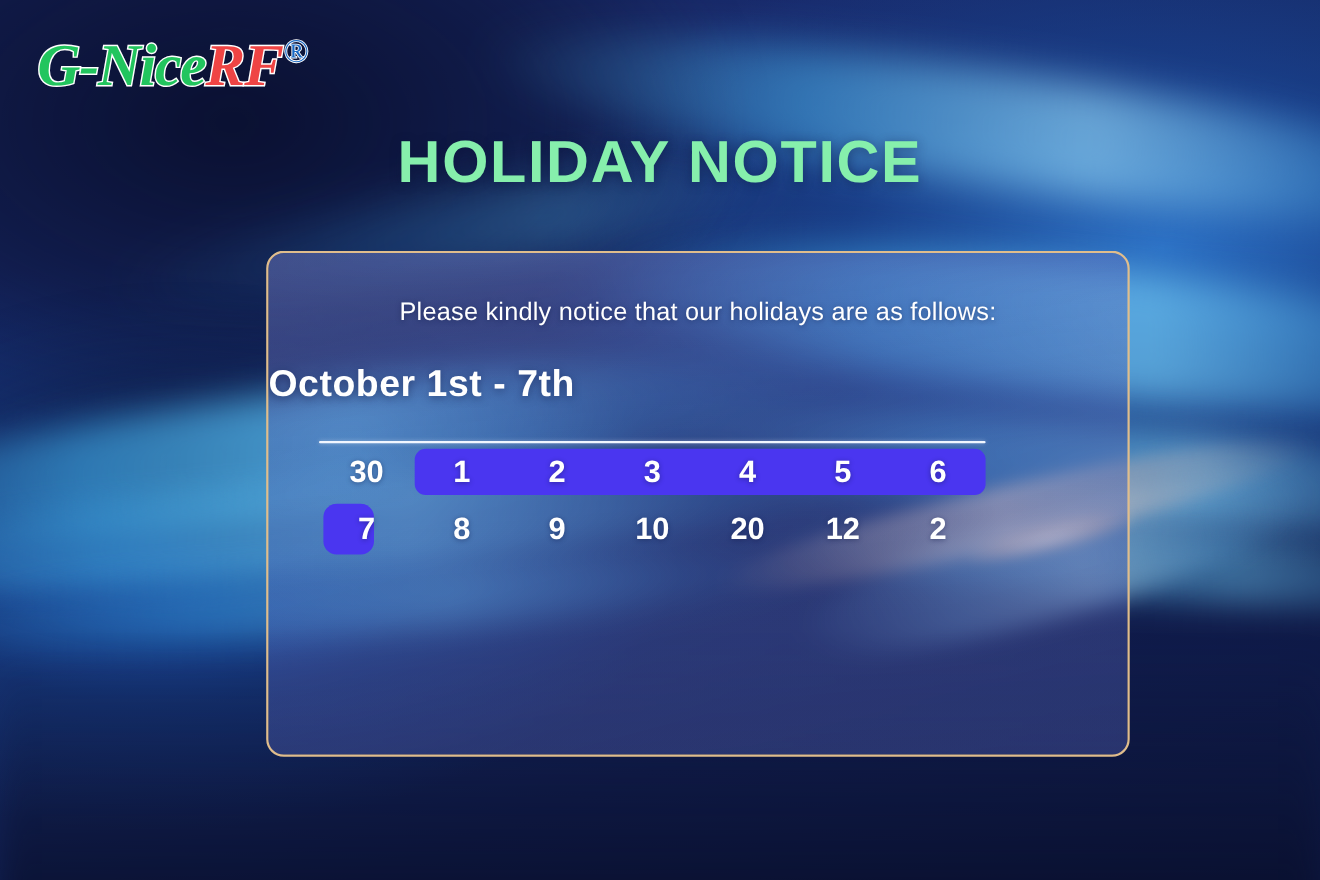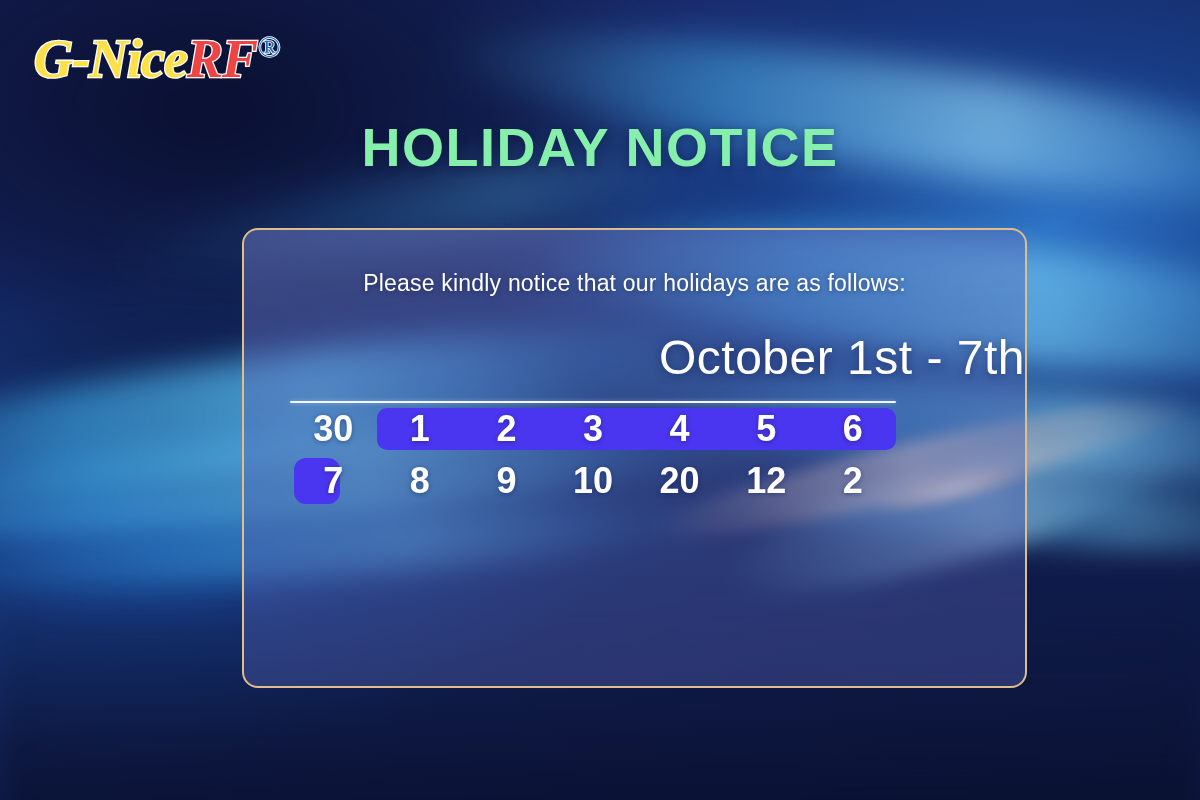--- a/index.html
+++ b/index.html
@@ -153,21 +153,21 @@
   .logo-word {
     font-family: "Liberation Serif", serif;
     font-weight: bold;
     font-style: italic;
     font-size: 54px;
     letter-spacing: -1px;
     display: inline-block;
     vertical-align: top;
   }
   .logo-blue {
-    color: #fde047;
+    color: #22c55e;
     -webkit-text-stroke: 2.6px #ffffff;
     paint-order: stroke fill;
   }
   .logo-red {
     color: #ef4444;
     -webkit-text-stroke: 2.6px #ffffff;
     paint-order: stroke fill;
   }
   .logo-reg {
     display: inline-block;
@@ -222,23 +222,23 @@
     text-align: center;
     font-size: 23px;
     color: #ffffff;
     letter-spacing: 0.2px;
     text-shadow: 0 1px 5px rgba(15,25,70,0.5);
   }
   .date-range {
     position: absolute;
     left: 0; right: 0;
     top: 100px;
-    text-align: right;
-    font-size: 48px;
-    font-weight: normal;
+    text-align: left;
+    font-size: 34px;
+    font-weight: bold;
     color: #ffffff;
     letter-spacing: 0.5px;
     text-shadow: 0 2px 8px rgba(15,25,70,0.5);
   }
 
   
   .calendar {
     position: absolute;
     left: 46px;
     top: 163px;
@@ -269,21 +269,21 @@
     border-radius: 1px;
     box-shadow: 0 0 4px rgba(255,255,255,0.4);
   }
   .cal-body-row {
     display: flex;
     position: relative;
     height: 52px;
     align-items: center;
   }
   .cal-body-row .cal-cell {
-    font-size: 36px;
+    font-size: 28px;
     font-weight: bold;
     text-shadow: 0 1px 5px rgba(15,25,70,0.45);
   }
   .highlight-pill {
     position: absolute;
     left: 14.28%;
     right: 0;
     top: 5px;
     height: 42px;
     background: #4a36f0;

